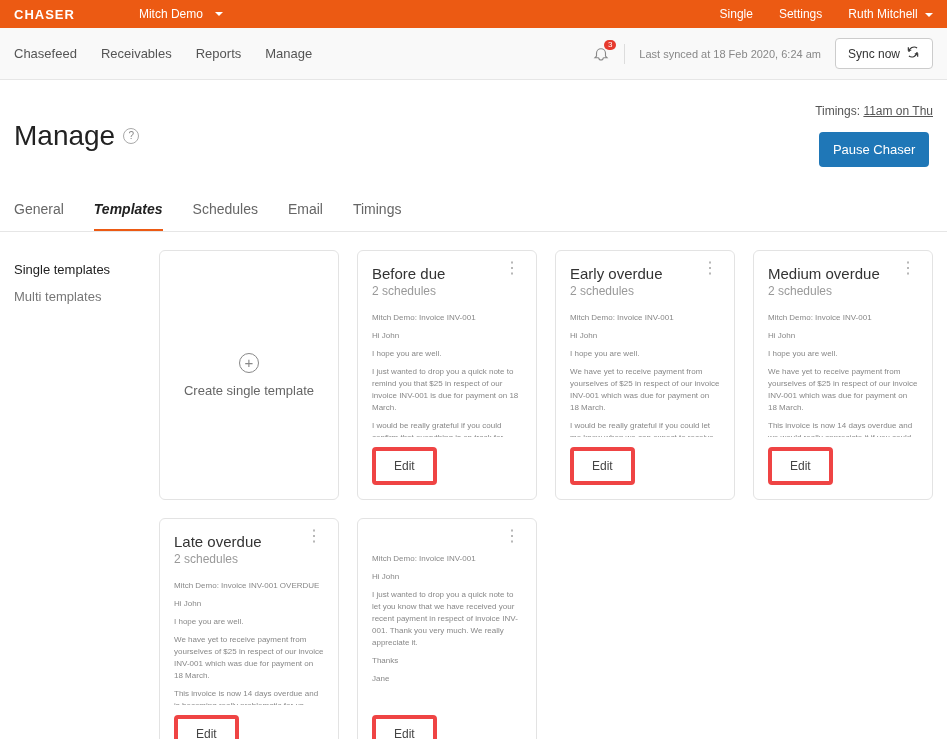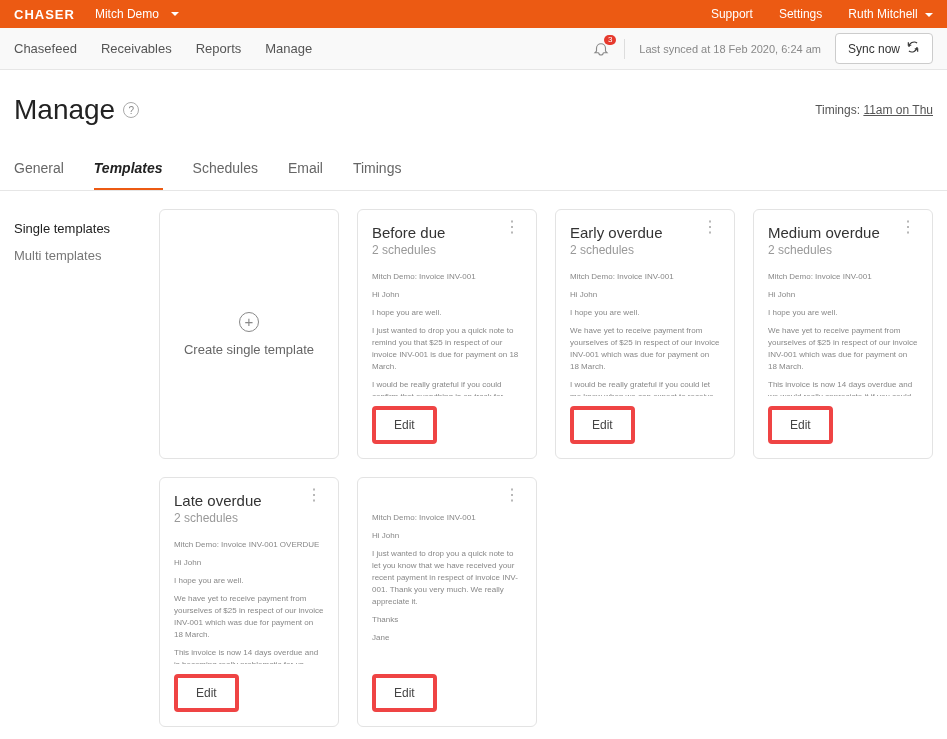--- a/index.html
+++ b/index.html
@@ -1,27 +1,27 @@
 <!DOCTYPE html>
 <html><head>
 <meta charset="utf-8">
 <style>
   * { box-sizing: border-box; margin: 0; padding: 0; }
   body { font-family: -apple-system, BlinkMacSystemFont, "Segoe UI", Arial, sans-serif; font-size: 13px; color: #333; background: #fff; width: 947px; }
 
   
   .topbar { background: #ec5a13; color: #fff; height: 28px; display: flex; align-items: center; padding: 0 14px; font-size: 12px; }
   .logo { font-weight: 800; letter-spacing: 1px; font-size: 13px; margin-right: 20px; }
-  .org { display:flex; align-items:center; gap:8px; cursor:pointer;}
+  .org { display:flex; align-items:center; gap:8px; cursor:pointer;margin-left:44px;}
   .spacer { flex: 1; }
   .topbar .link { margin-left: 26px; cursor:pointer;}
   .caret-down { display:inline-block; width:0;height:0;border-left:4px solid transparent;border-right:4px solid transparent;border-top:4px solid #fff; margin-left:4px; vertical-align: middle;}
 
   
-  .navbar { background:#f9f9f9; border-bottom:1px solid #e6e6e6; height:42px; display:flex; align-items:center; padding:0 14px; font-size:13px; }
+  .navbar { background:#f9f9f9; border-bottom:1px solid #e6e6e6; height:52px; display:flex; align-items:center; padding:0 14px; font-size:13px; }
   .navbar .nav-item { margin-right: 24px; color:#555; cursor:pointer;}
   .navbar .right { margin-left:auto; display:flex; align-items:center; gap:14px; }
   .bell { position:relative; width:18px; height:18px; display:inline-block;}
   .bell svg { width:18px;height:18px; stroke:#888; fill:none;}
   .bell-badge { position:absolute; top:-5px; right:-6px; background:#e63a2e; color:#fff; font-size:8px; border-radius:8px; padding:1px 4px; line-height:1;}
   .vbar { width:1px; height:20px; background:#ddd;}
   .sync-text { color:#888; font-size:11px;}
   .sync-btn { border:1px solid #ccc; border-radius:4px; background:#fff; padding:6px 12px; font-size:12px; display:flex; align-items:center; gap:6px; cursor:pointer; color:#333;}
   .refresh-icon svg{width:14px;height:14px; stroke:#333; fill:none;}
 
@@ -59,21 +59,21 @@
 </head>
 <body>
 
 <div class="topbar">
   <span class="logo">CHASER</span>
   <span class="org">
     <span>Mitch Demo</span>
     <span class="caret-down"></span>
   </span>
   <span class="spacer"></span>
-  <span class="link">Support</span>
+  <span class="link">Single</span>
   <span class="link">Settings</span>
   <span class="link">
     <span>Ruth Mitchell</span>
     <span class="caret-down"></span>
   </span>
 </div>
 
 <div class="navbar">
   <span class="nav-item">Chasefeed</span>
   <span class="nav-item">Receivables</span>
@@ -101,20 +101,21 @@
 
 <div class="page-row">
   <div class="page-title">
     <span>Manage</span>
     <span class="help-icon">?</span>
   </div>
   <div class="page-actions">
     <span>
       <span class="timings-label">Timings: </span><span class="timings-val">11am on Thu</span>
     </span>
+    <button class="pause-btn">Pause Chaser</button>
   </div>
 </div>
 
 <div class="tabs">
   <div class="tab">General</div>
   <div class="tab active">Templates</div>
   <div class="tab">Schedules</div>
   <div class="tab">Email</div>
   <div class="tab">Timings</div>
 </div>

